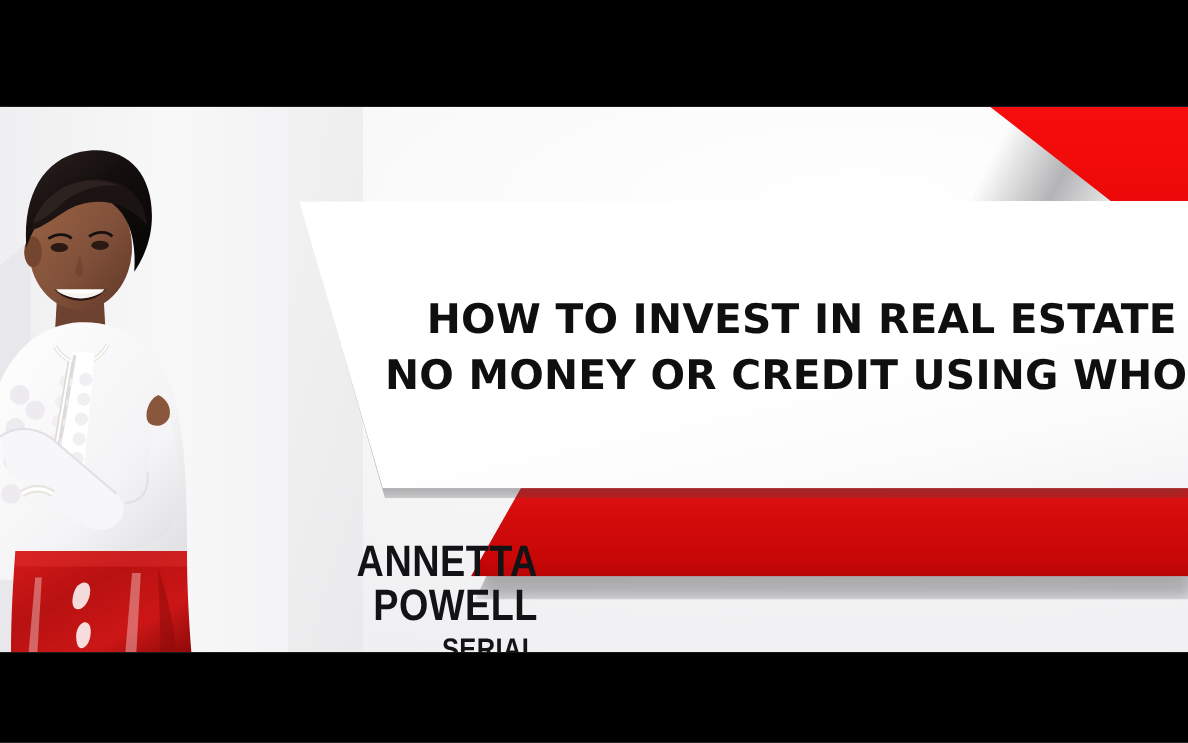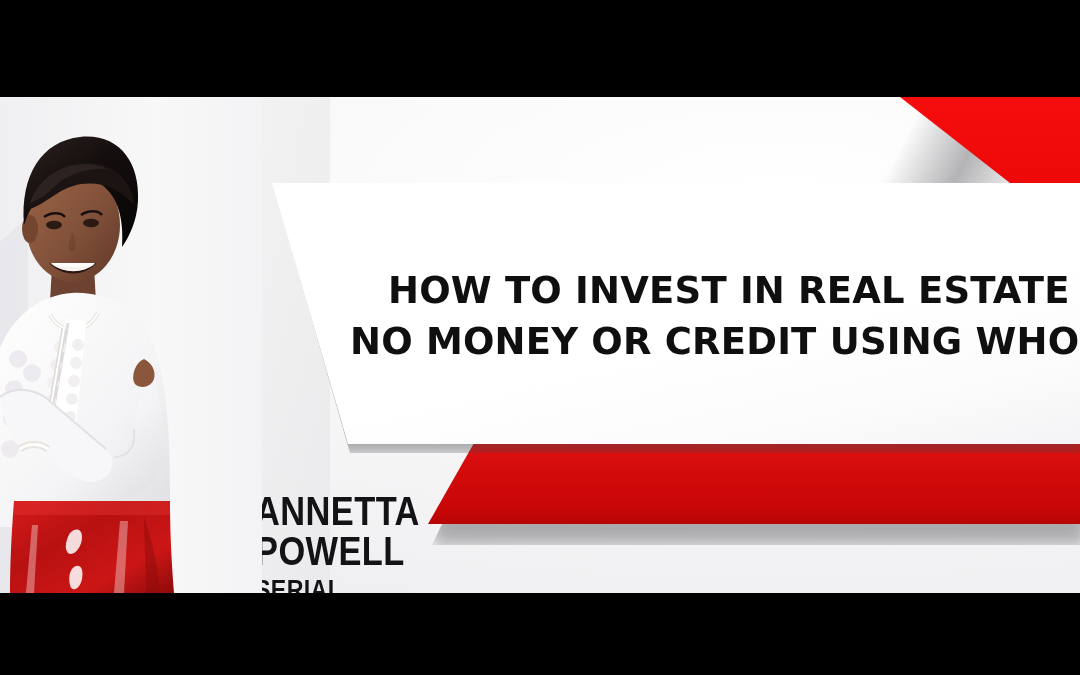--- a/index.html
+++ b/index.html
@@ -134,21 +134,21 @@
   .headline .l2 {
     display: block;
     margin-left: -38px;
   }
 
   
   .nameblock {
     position: absolute;
     left: 236px; top: 394px;
     z-index: 30;
-    text-align: left;
+    text-align: right;
     width: 272px;
   }
   .name {
     color: #131214;
     font-family: "Liberation Sans Narrow", "Liberation Sans", sans-serif;
     font-weight: 700;
     font-size: 40px;
     line-height: 40px;
     letter-spacing: .5px;
     transform: scaleX(.86);

